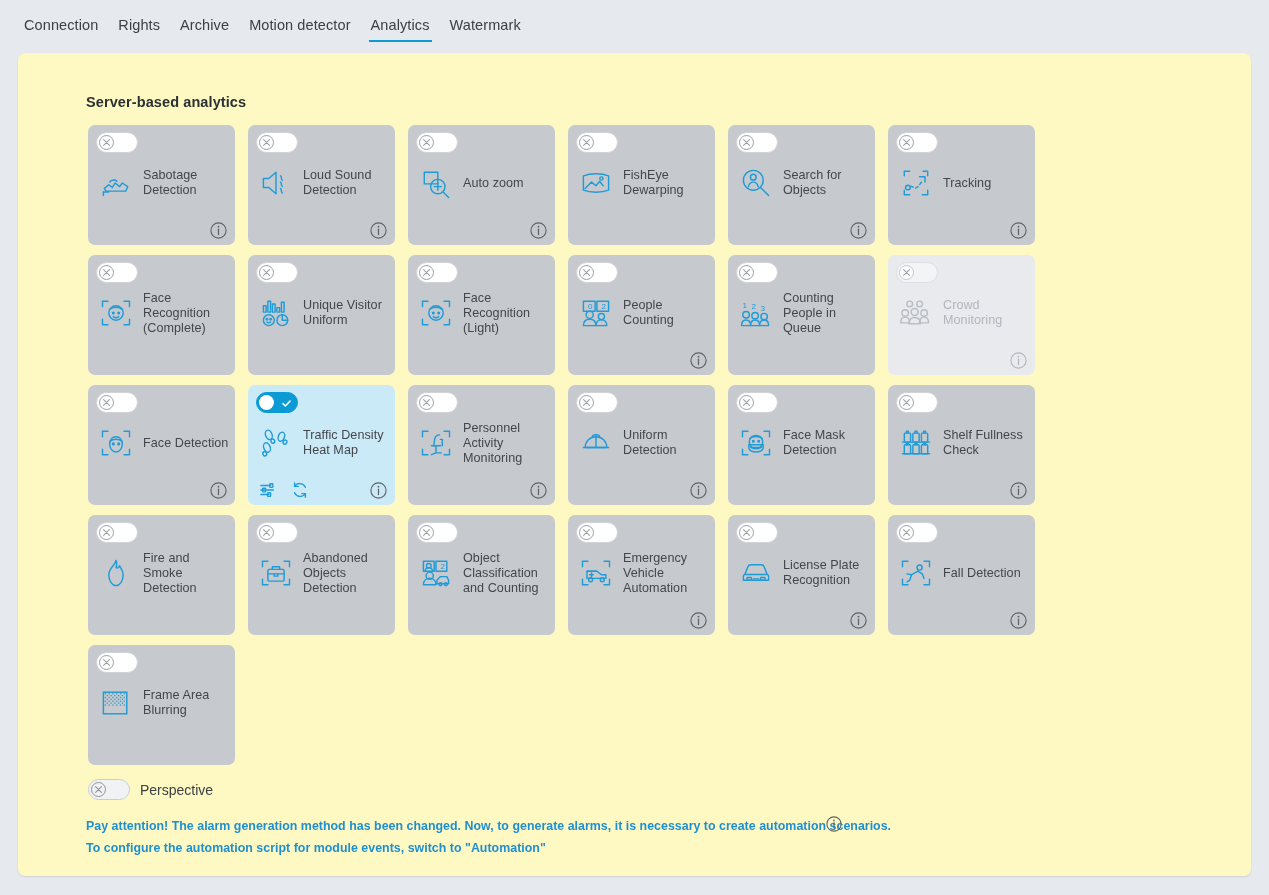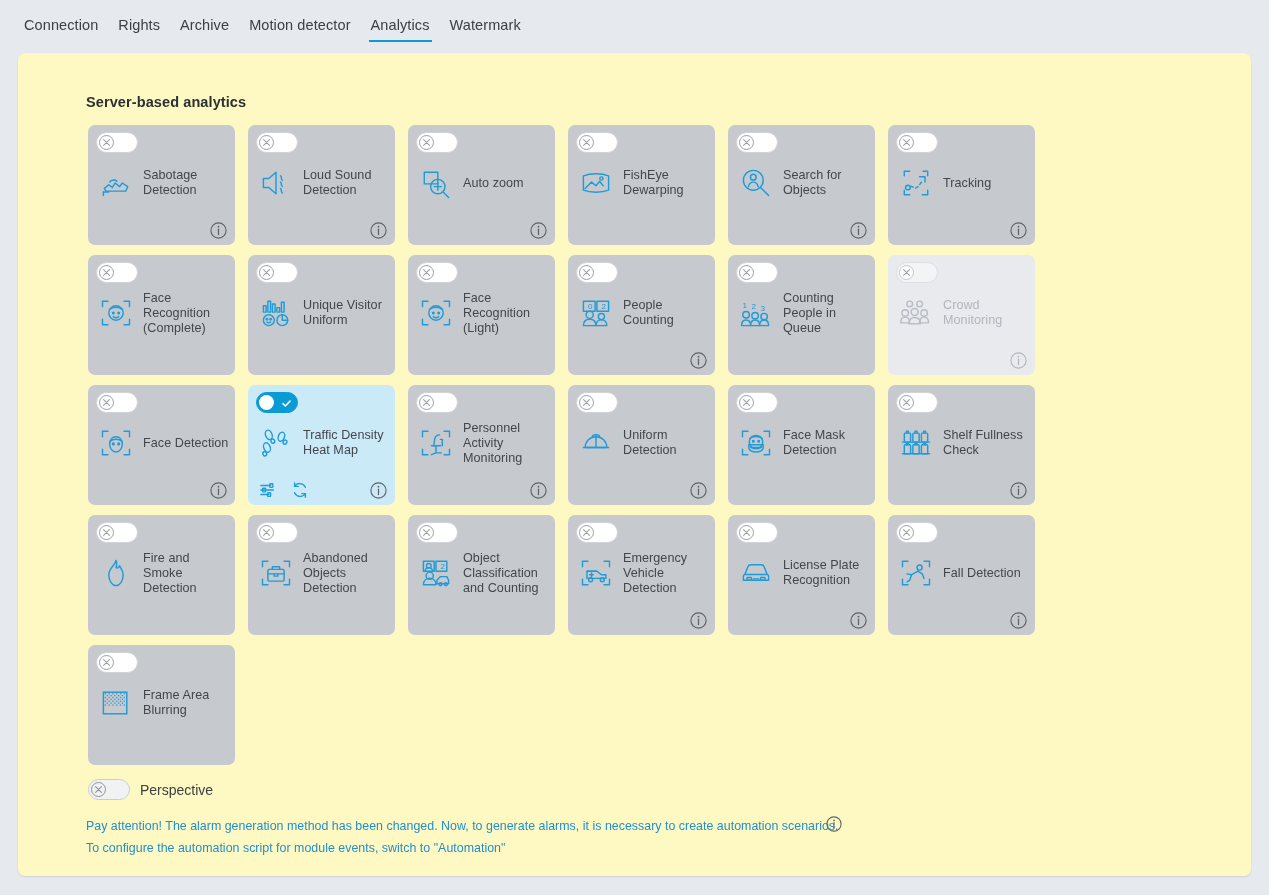--- a/index.html
+++ b/index.html
@@ -188,20 +188,21 @@
   #perspective .plabel {
     font-size: 14px;
     color: #3c4043;
   }
 
   
   #notice {
     position: absolute;
     left: 68px; top: 762px;
     width: 1100px;
+    font-weight: bold;
   }
   #notice .line {
     font-size: 12.4px;
     color: #1f8fd0;
     line-height: 22px;
     letter-spacing: .02px;
   }
   #notice .n1 { position: relative; display: inline-block; }
   #notice .ninfo {
     position: absolute;
@@ -768,21 +769,21 @@
           <span class="cicon">
             <svg width="36" height="36" viewBox="0 0 40 40" fill="none" stroke="currentColor" stroke-width="1.6" stroke-linecap="round" stroke-linejoin="round">
               <path d="M5 13V7h6M29 7h6v6M35 27v6h-6M11 33H5v-6"></path>
               <path d="M10 26v-8h11l5 4h5v4z"></path>
               <path d="M10 18h11"></path>
               <circle cx="14" cy="27.5" r="2.2"></circle>
               <circle cx="27" cy="27.5" r="2.2"></circle>
               <path d="M15 20v4M13 22h4"></path>
             </svg>
           </span>
-          <span class="clabel">Emergency Vehicle Detection</span>
+          <span class="clabel">Emergency Vehicle Automation</span>
         </div>
         <span class="info"><svg width="17" height="17" viewBox="0 0 17 17" fill="none">
             <circle cx="8.5" cy="8.5" r="7.6" stroke="currentColor" stroke-width="1.15"></circle>
             <circle cx="8.5" cy="4.7" r=".9" fill="currentColor"></circle>
             <path d="M8.5 7.2V12.5" stroke="currentColor" stroke-width="1.25" stroke-linecap="round"></path>
           </svg></span>
       </div>
       <div class="card">
         <div class="toggle">
           <div class="knob">

